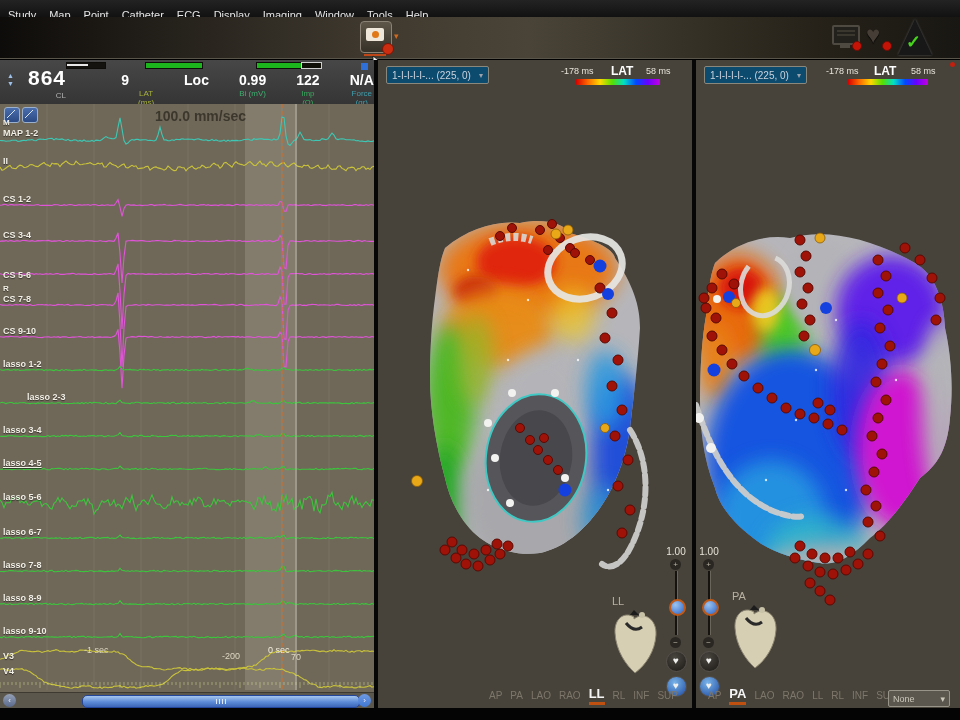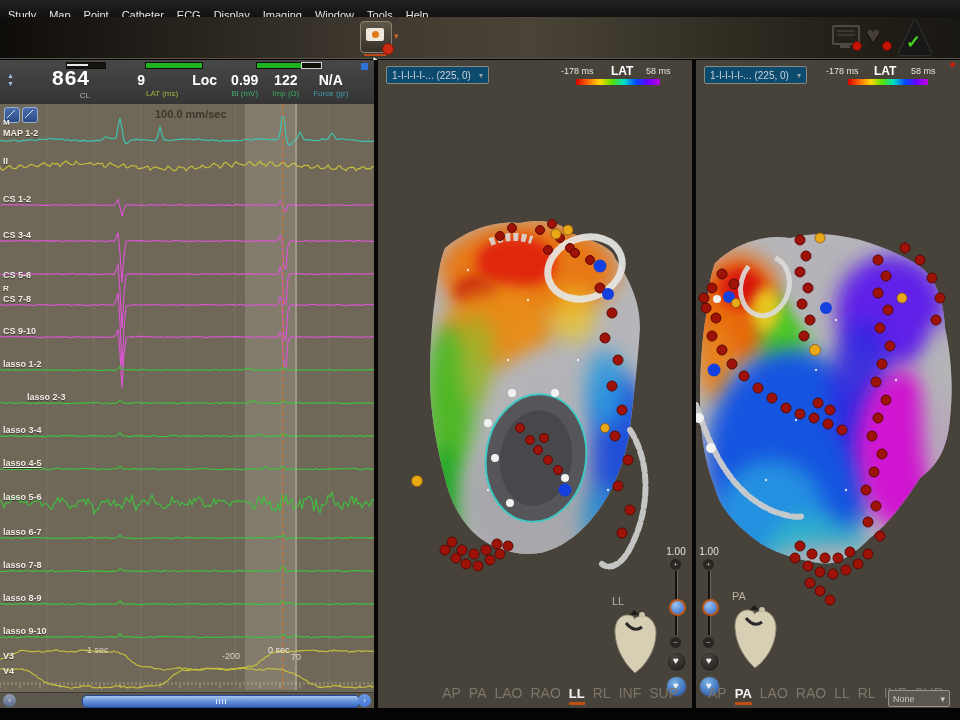--- a/index.html
+++ b/index.html
@@ -29,38 +29,38 @@
   .reddot{position:absolute;width:8px;height:8px;border-radius:50%;background:#c41408;border:1px solid #6e0c04;}
   .heart-ic{position:absolute;left:34px;top:2px;font-size:24px;color:#453d36;text-shadow:0 1px 1px #000;}
   .logo{position:absolute;left:66px;top:0px;width:0;height:0;border-left:17px solid transparent;
     border-right:17px solid transparent;border-bottom:36px solid #181818;filter:drop-shadow(0 0 1px #555);}
   .logo-chk{position:absolute;left:74px;top:12px;color:#46d41c;font-size:18px;font-weight:bold;}
   
   .lpanel{position:absolute;left:0;top:60px;width:374px;height:648px;background:#6f6859;}
   .lheader{position:absolute;left:0;top:0;width:374px;height:44px;background:linear-gradient(#474747,#353535);
     border-bottom:1px solid #1c1c1c;}
   .spin{position:absolute;left:7px;top:12px;color:#9fc0e8;font-size:7px;line-height:8px;text-align:center;}
-  .vals{position:absolute;left:52px;top:6px;display:flex;align-items:baseline;gap:14px;color:#fff;justify-content:space-between;}
+  .vals{position:absolute;left:28px;top:6px;display:flex;align-items:baseline;gap:30px;color:#fff;justify-content:space-between;}
   .vgroup{text-align:center;}
   .vbig{font-size:21px;font-weight:bold;letter-spacing:1px;}
   .vnum{font-size:14px;font-weight:bold;}
   .vlab{font-size:8px;margin-top:1px;}
   .c-gray{color:#b2b2b2;} .c-grn1{color:#a8b23c;padding-left:42px;} .c-grn2{color:#3fae6f;} .c-grn3{color:#3aa85e;} .c-teal{color:#3f9fae;}
   .meter{position:absolute;top:2px;height:5px;border:1px solid #0e0d0a;}
   .m1{left:66px;width:38px;background:#15130f;} .m1 i{display:block;width:55%;height:2px;background:#e8e8e8;margin-top:1px;}
   .m2{left:145px;width:56px;background:#1db51d;}
   .m3{left:256px;width:64px;background:#1db51d;} .m3 i{position:absolute;right:0;top:0;width:30%;height:100%;background:#101008;outline:1px solid #cfcfcf;}
   .bluesq{position:absolute;right:6px;top:3px;width:7px;height:7px;background:#2e6fd8;}
   .sigarea{position:absolute;left:0;top:44px;width:374px;height:586px;background:#6f6859;overflow:hidden;}
   .toolbtn{position:absolute;width:14px;height:14px;border:1px solid #9ab0cc;border-radius:3px;
     background:linear-gradient(#4a6eae,#2c4a84);top:3px;}
   .tb1{left:4px;} .tb2{left:22px;}
   .toolbtn:after{content:"";position:absolute;left:2px;top:2px;width:8px;height:8px;
     background:linear-gradient(135deg,transparent 45%,#dce6f2 45%,#dce6f2 55%,transparent 55%);}
-  .speed{position:absolute;left:155px;top:4px;font-size:11px;font-weight:bold;color:#3b372c;}
+  .speed{position:absolute;left:155px;top:4px;font-size:14px;font-weight:bold;color:#3b372c;}
   .ch-label{position:absolute;left:3px;font-size:9px;font-weight:bold;color:#f2efe6;text-shadow:0 1px 1px rgba(0,0,0,.5);}
   .ann{font-size:8px;}
   .tlabel{position:absolute;font-size:9px;color:#ddd6c2;}
   .sb{position:absolute;left:0;top:632px;width:374px;height:15px;background:#5c574c;border-top:1px solid #3e3a32;}
   .sb-arrow{position:absolute;top:1px;width:13px;height:13px;border-radius:50%;color:#eef;font-size:8px;
     line-height:13px;text-align:center;}
   .sb-l{left:3px;background:linear-gradient(#95a0b5,#5a6a8c);}
   .sb-r{right:3px;background:linear-gradient(#6f9ae0,#3f77d6);}
   .sb-thumb{position:absolute;left:82px;top:2px;width:276px;height:11px;border-radius:5px;border:1px solid #24469a;
     background:linear-gradient(#a6c6ee,#5c8ad8 55%,#3c66b8);}
@@ -87,21 +87,21 @@
   .vs-plus{top:-2px;} .vs-minus{top:76px;}
   .vs-thumb{position:absolute;left:1px;top:38px;width:13px;height:13px;border-radius:50%;
     background:radial-gradient(circle at 35% 30%,#9cc4f0,#2a62c8);border:2px solid #c05a18;}
   .roundbtn{width:19px;height:19px;border-radius:50%;margin:4px auto 0;border:1px solid #55504a;
     text-align:center;line-height:18px;font-size:10px;color:#f0f0ee;}
   .rb-heart{background:radial-gradient(circle at 40% 30%,#4a4640,#1c1a16);}
   .rb-globe{background:radial-gradient(circle at 40% 30%,#7ab4e8,#1c48a0);}
   .omodel{position:absolute;width:70px;height:92px;}
   .omodel .olabel{position:absolute;left:6px;top:0;color:#b8b2a2;font-size:11px;}
   .orow{position:absolute;bottom:8px;display:flex;align-items:flex-end;gap:8px;}
-  .oitem{color:#7d776b;font-size:14px;padding-bottom:4px;}
+  .oitem{color:#7d776b;font-size:10px;padding-bottom:4px;}
   .oitem.active{color:#f5f5f5;font-size:13px;font-weight:bold;border-bottom:3px solid #c05010;padding-bottom:1px;}
   .none-sel{position:absolute;right:10px;bottom:6px;width:52px;height:15px;background:#5b574e;border:1px solid #99948a;
     border-radius:2px;color:#ccc7bb;font-size:9px;display:flex;justify-content:space-between;align-items:center;padding:0 4px;}
 </style>
 </head>
 <body>
 
 <div class="app">
 
   <div class="menubar">

